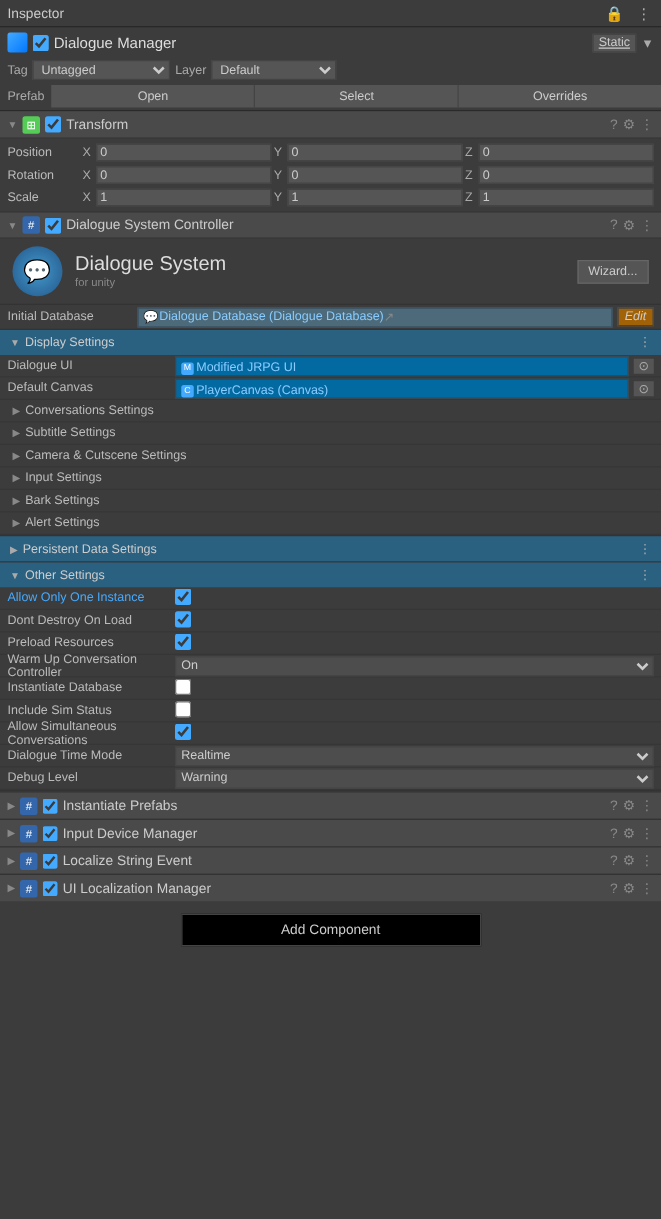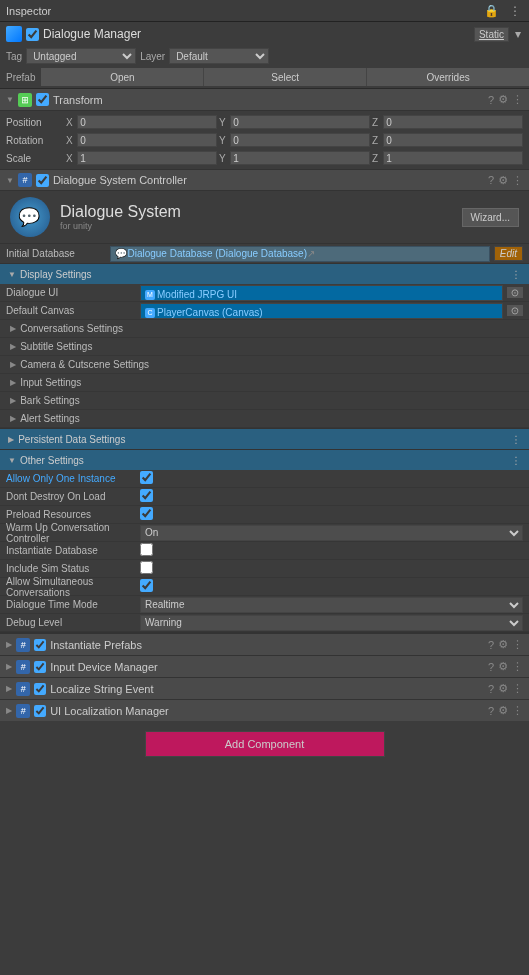--- a/index.html
+++ b/index.html
@@ -388,21 +388,21 @@
     .comp-name { color: #ccc; font-size: 11px; flex: 1; }
     .comp-icons { display: flex; gap: 4px; }
 
     
     .add-component-area {
       display: flex;
       justify-content: center;
       padding: 10px;
     }
     .add-component-btn {
-      background: #be185d;
+      background: #000000;
       border: 1px solid #444;
       color: #ccc;
       font-size: 11px;
       padding: 6px 60px;
       cursor: pointer;
       width: 240px;
       text-align: center;
     }
 
     .help-icon {

